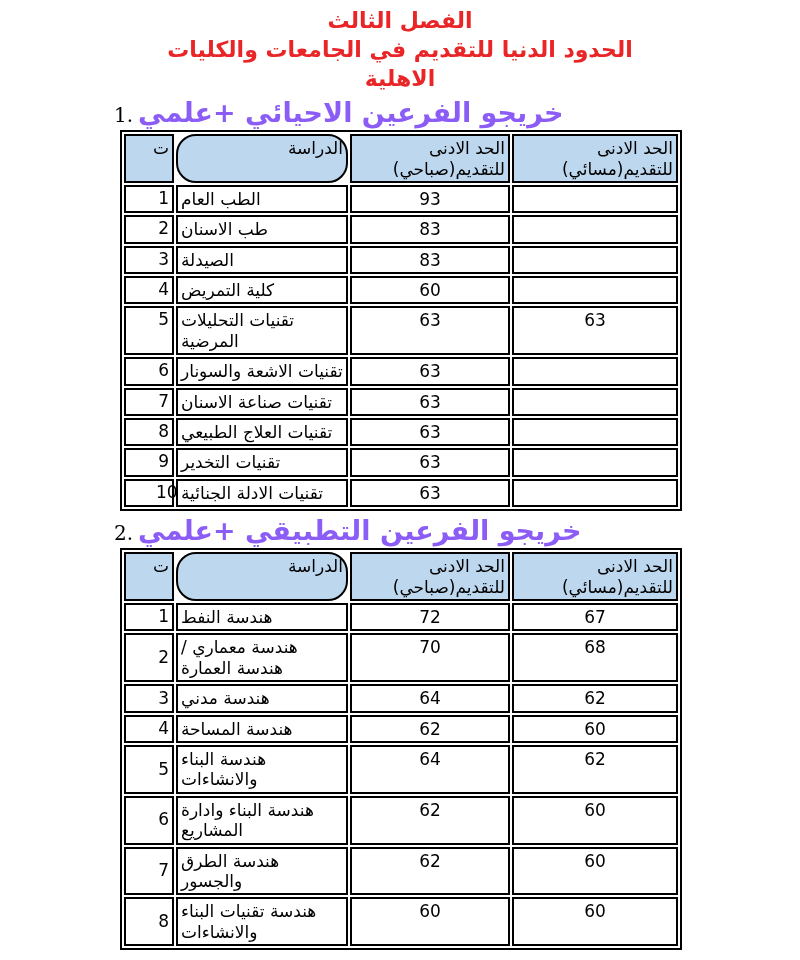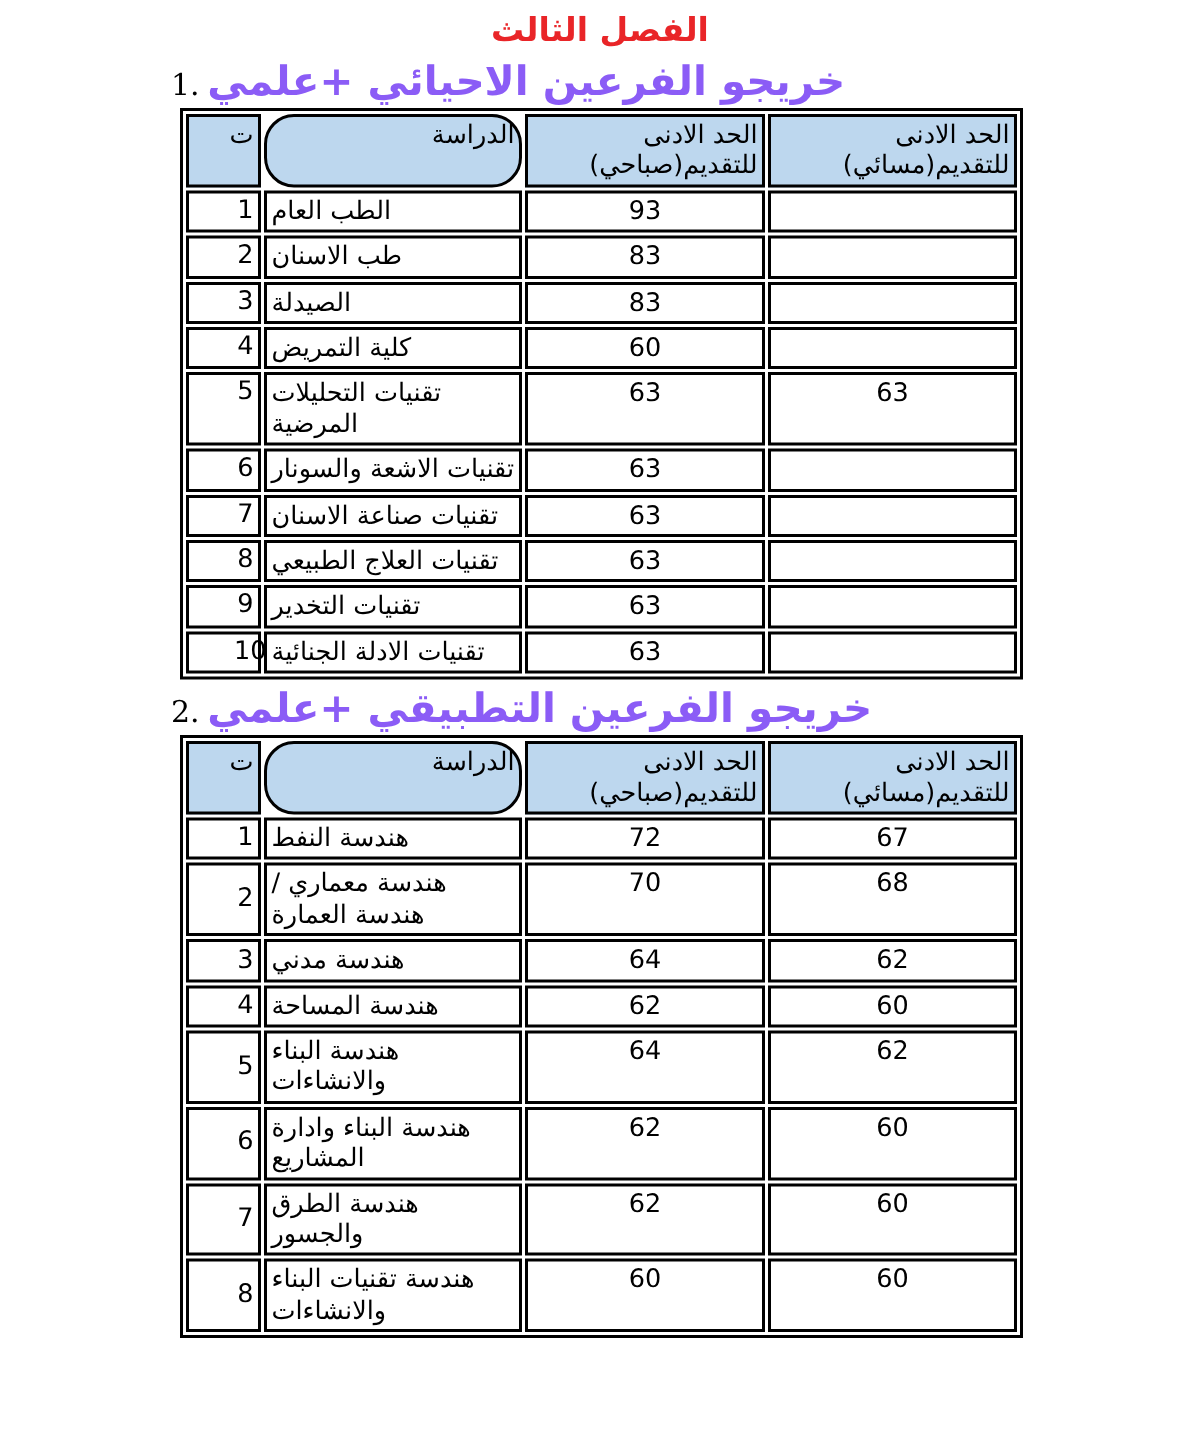--- a/index.html
+++ b/index.html
@@ -60,20 +60,22 @@
   td.col-num{text-align:center;}
   table[data-rows="1"] td.col-no{vertical-align:middle;}
 </style>
 </head>
 <body>
 
 <div class="doc">
 
   <div class="doc-title">
     <div>الفصل الثالث</div>
+    <div>الحدود الدنيا للتقديم في الجامعات والكليات</div>
+    <div>الاهلية</div>
   </div>
 
   <div class="section-head">
     <span class="sec-num">1.</span>
     <span class="sec-title">خريجو الفرعين الاحيائي +علمي</span>
   </div>
 
   <table class="limits" data-rows="0">
     <colgroup>
       <col class="c-no">

